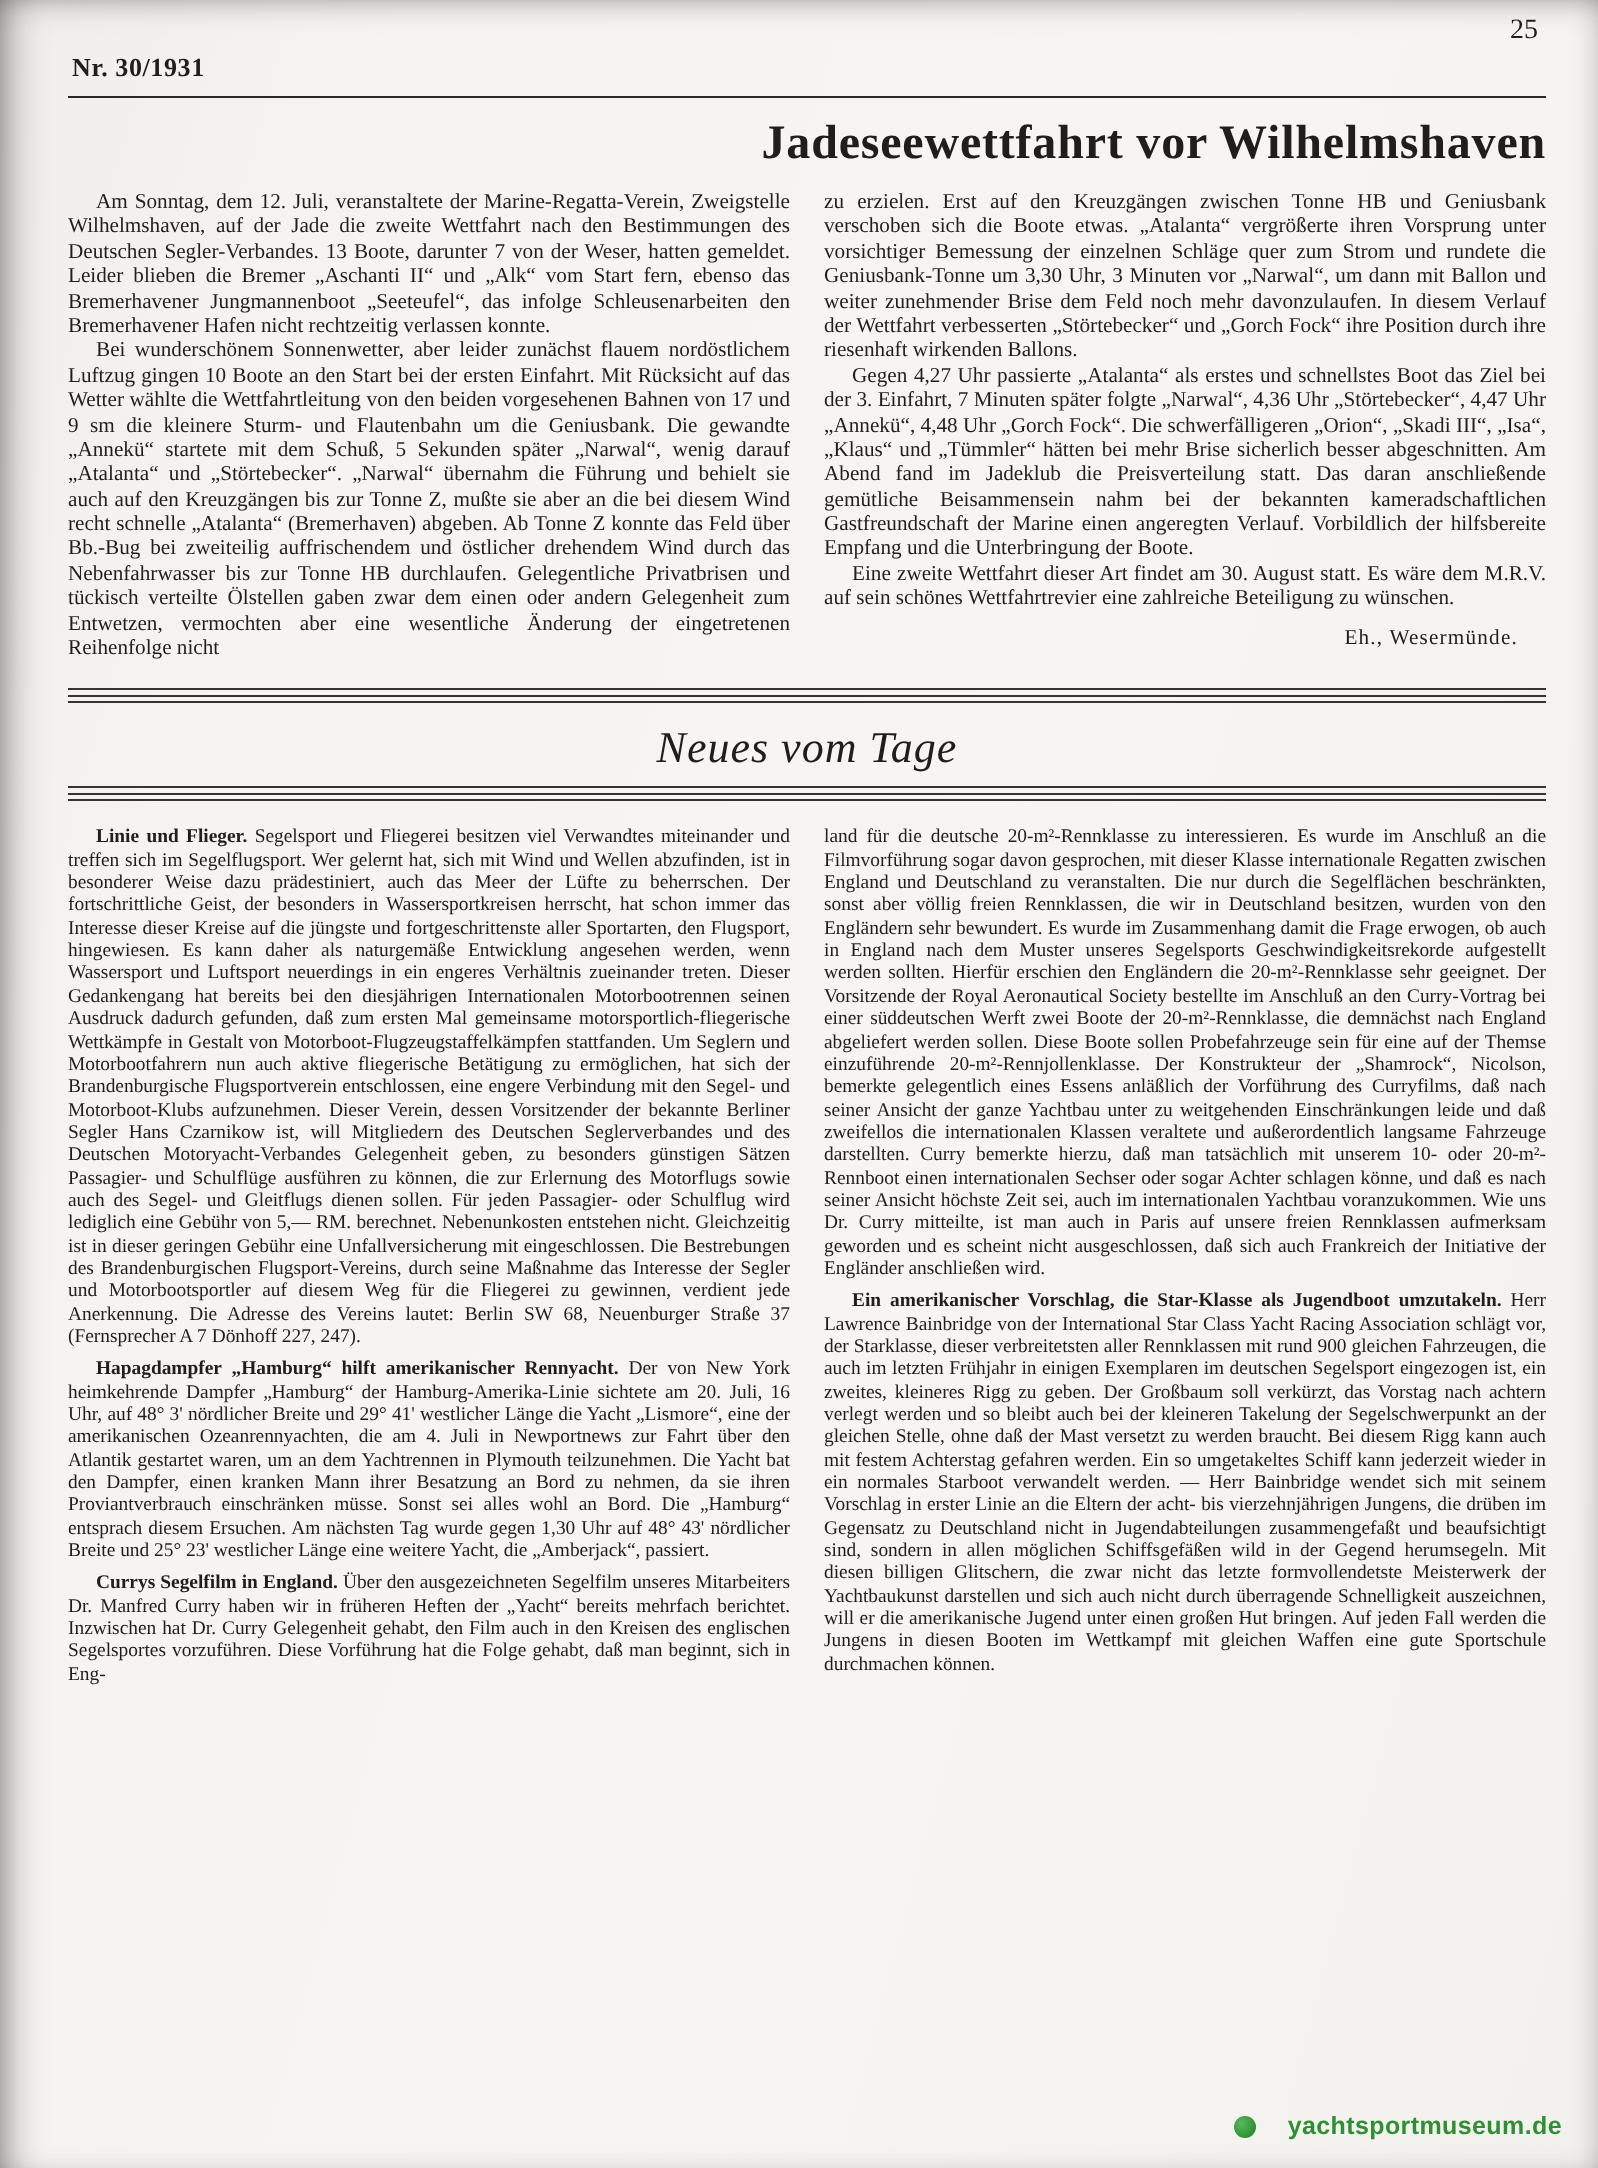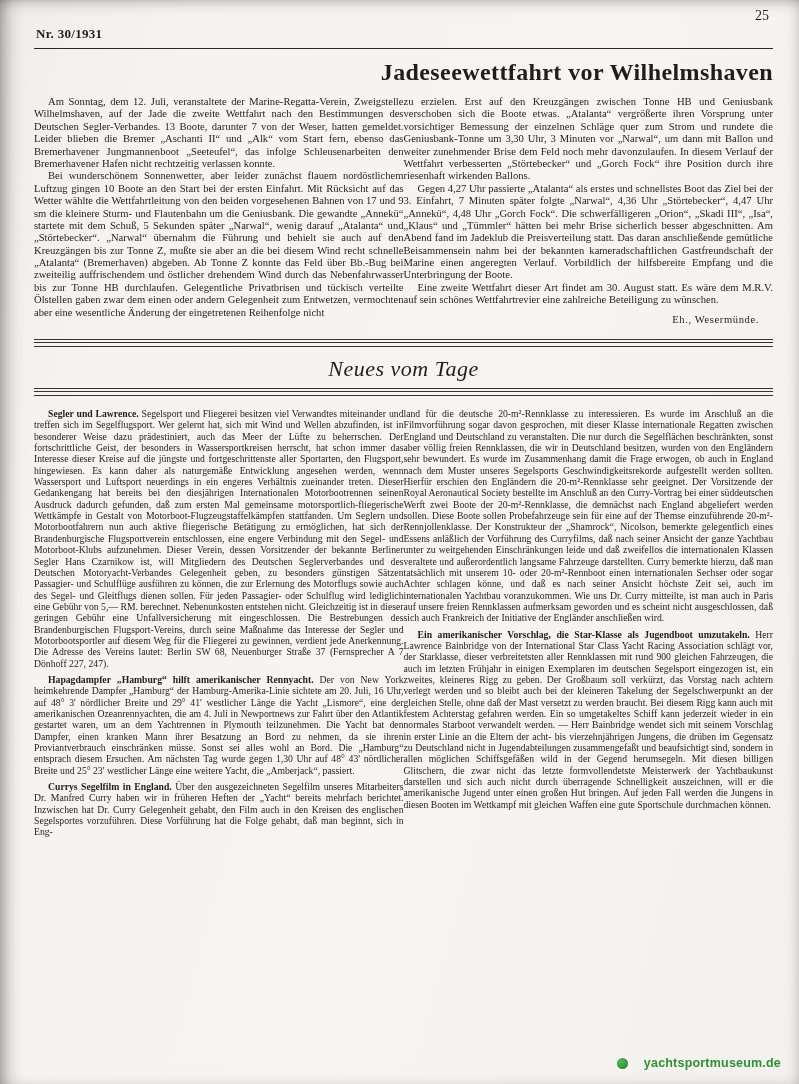--- a/index.html
+++ b/index.html
@@ -36,21 +36,21 @@
   .head-rule { border: 0; border-top: 1.5px solid #2b2824; margin: 0; }
 
   
   h1.article-title {
     margin: 10px 0 10px;
     text-align: right;
     font-size: 24px;
     font-weight: bold;
     letter-spacing: .4px;
   }
-  .columns { display: flex; }
+  .columns { display: flex; gap: 17px; }
   .col { flex: 1 1 0; min-width: 0; }
   .article1 { font-size: 10.6px; line-height: 1.17; }
   .para {
     margin: 0;
     text-align: justify;
   }
   .para.indent { text-indent: 14px; }
   .signature {
     margin-top: 7px;
     text-align: right;
@@ -122,21 +122,21 @@
 
   <div class="divider">
     <div class="rules"></div>
     <h2 class="section-title">Neues vom Tage</h2>
     <div class="rules"></div>
   </div>
 
   <div class="columns news">
     <div class="col">
       <p class="para indent">
-        <b class="lead">Segler und Lawrence.</b>
+        <b class="lead">Linie und Flieger.</b>
         <span>Segelsport und Fliegerei besitzen viel Verwandtes miteinander und treffen sich im Segelflugsport. Wer gelernt hat, sich mit Wind und Wellen abzufinden, ist in besonderer Weise dazu prädestiniert, auch das Meer der Lüfte zu beherrschen. Der fortschrittliche Geist, der besonders in Wassersportkreisen herrscht, hat schon immer das Interesse dieser Kreise auf die jüngste und fortgeschrittenste aller Sportarten, den Flugsport, hingewiesen. Es kann daher als naturgemäße Entwicklung angesehen werden, wenn Wassersport und Luftsport neuerdings in ein engeres Verhältnis zueinander treten. Dieser Gedankengang hat bereits bei den diesjährigen Internationalen Motorbootrennen seinen Ausdruck dadurch gefunden, daß zum ersten Mal gemeinsame motorsportlich-fliegerische Wettkämpfe in Gestalt von Motorboot-Flugzeugstaffelkämpfen stattfanden. Um Seglern und Motorbootfahrern nun auch aktive fliegerische Betätigung zu ermöglichen, hat sich der Brandenburgische Flugsportverein entschlossen, eine engere Verbindung mit den Segel- und Motorboot-Klubs aufzunehmen. Dieser Verein, dessen Vorsitzender der bekannte Berliner Segler Hans Czarnikow ist, will Mitgliedern des Deutschen Seglerverbandes und des Deutschen Motoryacht-Verbandes Gelegenheit geben, zu besonders günstigen Sätzen Passagier- und Schulflüge ausführen zu können, die zur Erlernung des Motorflugs sowie auch des Segel- und Gleitflugs dienen sollen. Für jeden Passagier- oder Schulflug wird lediglich eine Gebühr von 5,— RM. berechnet. Nebenunkosten entstehen nicht. Gleichzeitig ist in dieser geringen Gebühr eine Unfallversicherung mit eingeschlossen. Die Bestrebungen des Brandenburgischen Flugsport-Vereins, durch seine Maßnahme das Interesse der Segler und Motorbootsportler auf diesem Weg für die Fliegerei zu gewinnen, verdient jede Anerkennung. Die Adresse des Vereins lautet: Berlin SW 68, Neuenburger Straße 37 (Fernsprecher A 7 Dönhoff 227, 247).</span>
       </p>
       <p class="para indent">
         <b class="lead">Hapagdampfer „Hamburg“ hilft amerikanischer Rennyacht.</b>
         <span>Der von New York heimkehrende Dampfer „Hamburg“ der Hamburg-Amerika-Linie sichtete am 20. Juli, 16 Uhr, auf 48° 3' nördlicher Breite und 29° 41' westlicher Länge die Yacht „Lismore“, eine der amerikanischen Ozeanrennyachten, die am 4. Juli in Newportnews zur Fahrt über den Atlantik gestartet waren, um an dem Yachtrennen in Plymouth teilzunehmen. Die Yacht bat den Dampfer, einen kranken Mann ihrer Besatzung an Bord zu nehmen, da sie ihren Proviantverbrauch einschränken müsse. Sonst sei alles wohl an Bord. Die „Hamburg“ entsprach diesem Ersuchen. Am nächsten Tag wurde gegen 1,30 Uhr auf 48° 43' nördlicher Breite und 25° 23' westlicher Länge eine weitere Yacht, die „Amberjack“, passiert.</span>
       </p>
       <p class="para indent">
         <b class="lead">Currys Segelfilm in England.</b>
         <span>Über den ausgezeichneten Segelfilm unseres Mitarbeiters Dr. Manfred Curry haben wir in früheren Heften der „Yacht“ bereits mehrfach berichtet. Inzwischen hat Dr. Curry Gelegenheit gehabt, den Film auch in den Kreisen des englischen Segelsportes vorzuführen. Diese Vorführung hat die Folge gehabt, daß man beginnt, sich in Eng-</span>
       </p>

